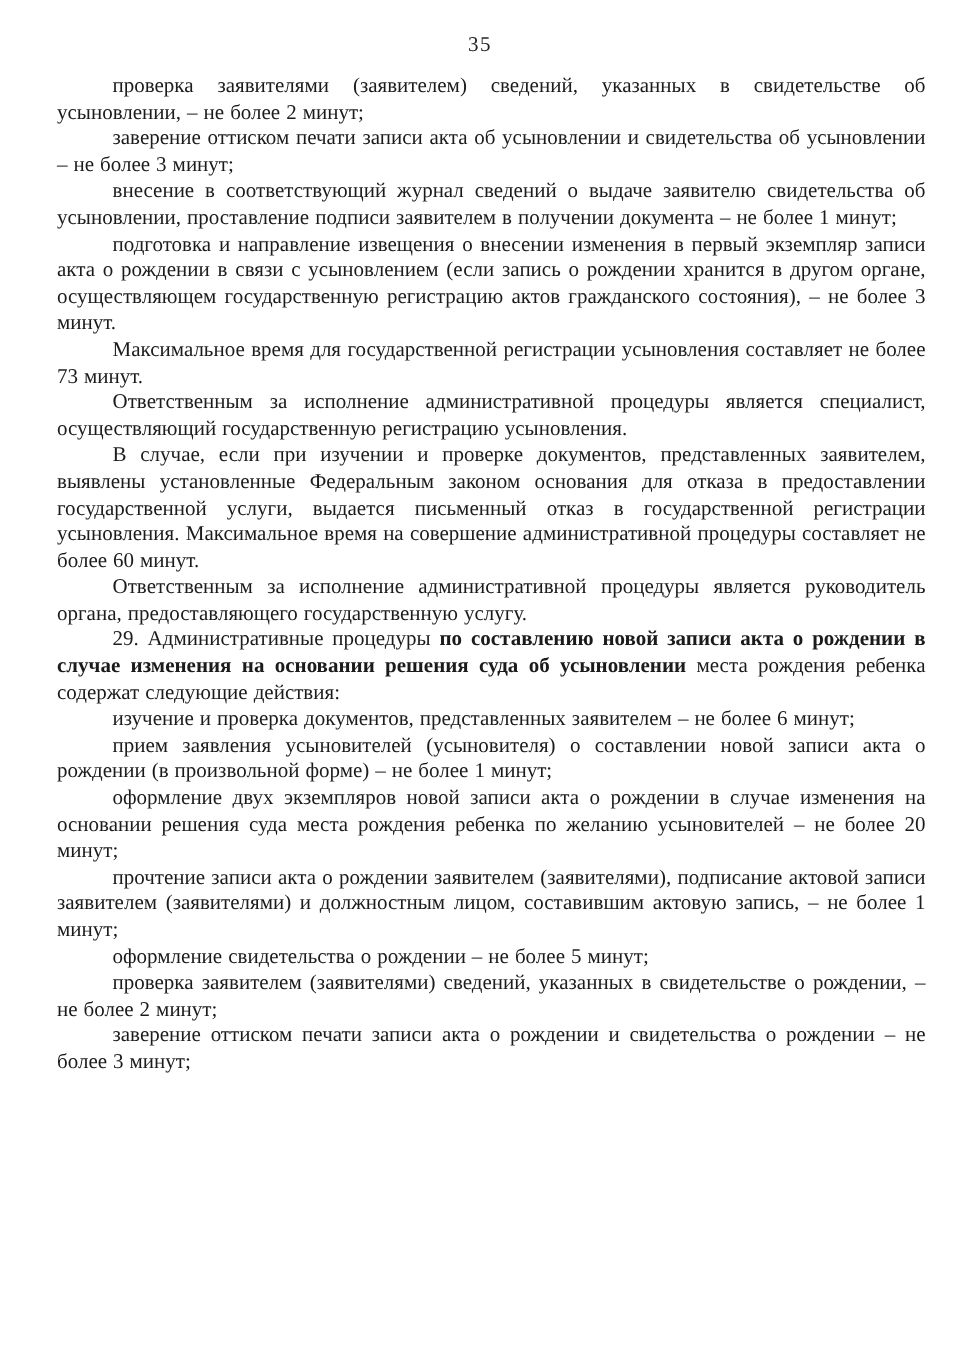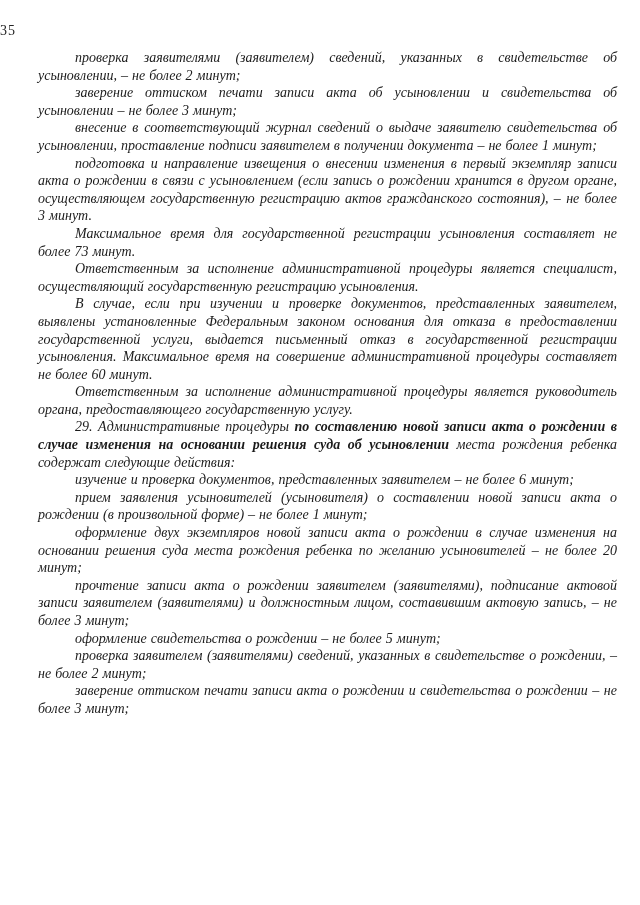--- a/index.html
+++ b/index.html
@@ -15,41 +15,40 @@
   .scan-page {
     position: absolute;
     inset: 0;
     background: #ffffff;
   }
   .page-number {
     position: absolute;
     top: 23px;
     left: 0;
     width: 640px;
-    text-align: left;
+    text-align: center;
     font-size: 14px;
     letter-spacing: 1px;
     color: #242424;
   }
   .document-body {
     position: absolute;
     top: 49px;
     left: 38px;
     width: 579px;
   }
   p.para {
     margin: 0;
     padding: 0;
     text-indent: 37px;
     text-align: justify;
     font-size: 14px;
     line-height: 17.6px;
     word-spacing: 0.5px;
     color: #1b1b1b;
-    font-style: italic;
   }
   p.para span.bold { font-weight: bold; }
 </style>
 </head>
 <body>
 
 <div class="scan-page">
   <div class="page-number">35</div>
   <div class="document-body">
       <p class="para"><span>проверка заявителями (заявителем) сведений, указанных в свидетельстве об усыновлении, – не более 2 минут;</span></p>
@@ -57,18 +56,18 @@
       <p class="para"><span>внесение в соответствующий журнал сведений о выдаче заявителю свидетельства об усыновлении, проставление подписи заявителем в получении документа – не более 1 минут;</span></p>
       <p class="para"><span>подготовка и направление извещения о внесении изменения в первый экземпляр записи акта о рождении в связи с усыновлением (если запись о рождении хранится в другом органе, осуществляющем государственную регистрацию актов гражданского состояния), – не более 3 минут.</span></p>
       <p class="para"><span>Максимальное время для государственной регистрации усыновления составляет не более 73 минут.</span></p>
       <p class="para"><span>Ответственным за исполнение административной процедуры является специалист, осуществляющий государственную регистрацию усыновления.</span></p>
       <p class="para"><span>В случае, если при изучении и проверке документов, представленных заявителем, выявлены установленные Федеральным законом основания для отказа в предоставлении государственной услуги, выдается письменный отказ в государственной регистрации усыновления. Максимальное время на совершение административной процедуры составляет не более 60 минут.</span></p>
       <p class="para"><span>Ответственным за исполнение административной процедуры является руководитель органа, предоставляющего государственную услугу.</span></p>
       <p class="para"><span>29. Административные процедуры </span><span class="bold">по составлению новой записи акта о рождении в случае изменения на основании решения суда об усыновлении</span><span> места рождения ребенка содержат следующие действия:</span></p>
       <p class="para"><span>изучение и проверка документов, представленных заявителем – не более 6 минут;</span></p>
       <p class="para"><span>прием заявления усыновителей (усыновителя) о составлении новой записи акта о рождении (в произвольной форме) – не более 1 минут;</span></p>
       <p class="para"><span>оформление двух экземпляров новой записи акта о рождении в случае изменения на основании решения суда места рождения ребенка по желанию усыновителей – не более 20 минут;</span></p>
-      <p class="para"><span>прочтение записи акта о рождении заявителем (заявителями), подписание актовой записи заявителем (заявителями) и должностным лицом, составившим актовую запись, – не более 3 минут;</span></p>
+      <p class="para"><span>прочтение записи акта о рождении заявителем (заявителями), подписание актовой записи заявителем (заявителями) и должностным лицом, составившим актовую запись, – не более 1 минут;</span></p>
       <p class="para"><span>оформление свидетельства о рождении – не более 5 минут;</span></p>
       <p class="para"><span>проверка заявителем (заявителями) сведений, указанных в свидетельстве о рождении, – не более 2 минут;</span></p>
       <p class="para"><span>заверение оттиском печати записи акта о рождении и свидетельства о рождении – не более 3 минут;</span></p>
     </div>
 </div>
 
 </body></html>

